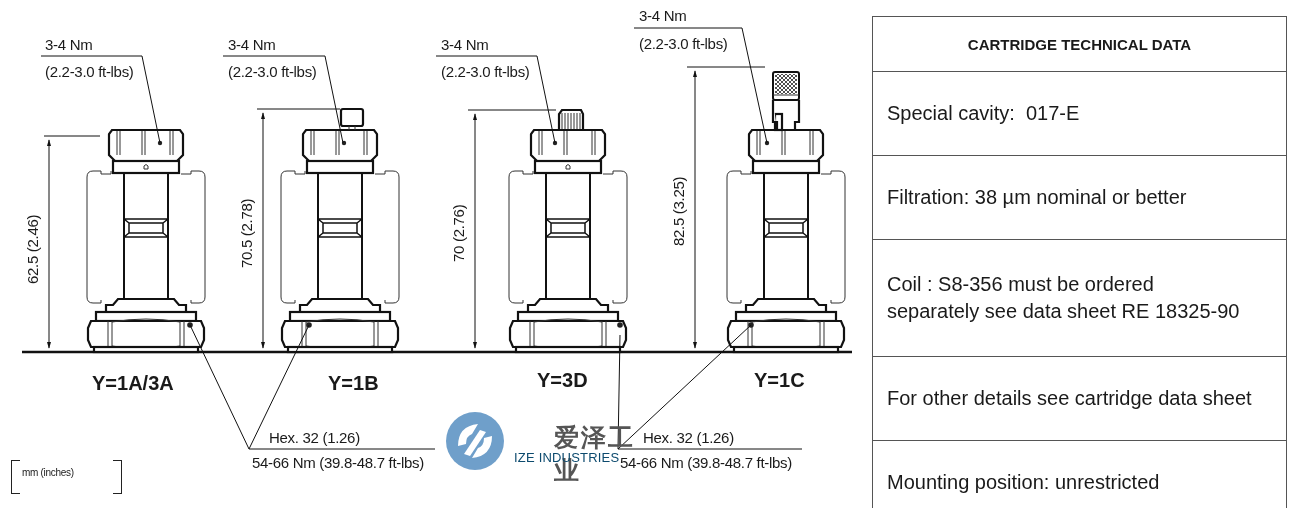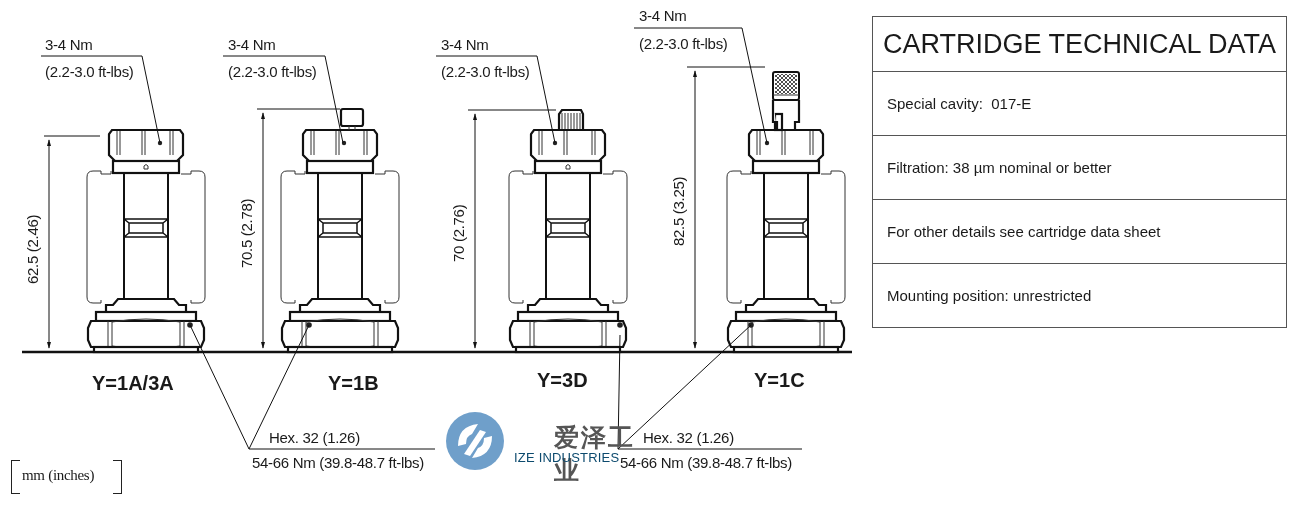--- a/index.html
+++ b/index.html
@@ -10,34 +10,34 @@
   .ylabel { font-family:"Liberation Sans", sans-serif; font-weight:bold; font-size:20px; fill:#1a1a1a; }
   .ln { stroke:#111; fill:none; }
   .thick { stroke:#111; stroke-width:2.2; fill:#fff; }
   .thin { stroke:#333; stroke-width:1; fill:none; }
 
   #units { position:absolute; left:8px; top:458px; width:114px; height:36px; }
   #units .br-l { position:absolute; left:3px; top:2px; width:8px; height:32px;
                  border-left:1.4px solid #222; border-top:1.4px solid #222; border-bottom:1.4px solid #222; }
   #units .br-r { position:absolute; right:0px; top:2px; width:8px; height:32px;
                  border-right:1.4px solid #222; border-top:1.4px solid #222; border-bottom:1.4px solid #222; }
-  #units .txt { position:absolute; left:14px; top:9px; font-size:15px; letter-spacing:-0.3px;font-family:Liberation Serif, serif; }
+  #units .txt { position:absolute; left:14px; top:9px; font-size:10px; letter-spacing:-0.3px; }
 
   #watermark { position:absolute; left:444px; top:410px; width:200px; height:66px; }
   #watermark .logo { position:absolute; left:0; top:0; }
   #watermark .cn { position:absolute; left:70px; top:11px; font-size:25px; color:#555;
                    font-family:"DejaVu Sans", sans-serif; font-weight:bold; letter-spacing:2px;margin-left:40px; }
   #watermark .en { position:absolute; left:70px; top:40px; font-size:13px; color:#0c4a6e; letter-spacing:0.2px; }
 
   #tech-table { position:absolute; left:872px; top:16px; width:413px; border:1.5px solid #555;
                 border-collapse:collapse; }
-  #tech-table .row { border-top:1.5px solid #555; padding:4px 14px; font-size:15px; line-height:27px;
+  #tech-table .row { border-top:1.5px solid #555; padding:14px 14px; font-size:20px; line-height:27px;
                      display:flex; align-items:center; color:#1a1a1a; }
   #tech-table .row:first-child { border-top:none; }
-  #tech-table .title { justify-content:center; font-weight:normal; font-size:27px; height:54px; padding:0; }
+  #tech-table .title { justify-content:center; font-weight:bold; font-size:15px; height:54px; padding:0; }
   #tech-table b { font-weight:normal; }
 </style>
 </head>
 <body>
 
 <svg id="drawing" viewBox="0 0 870 508" xmlns="http://www.w3.org/2000/svg">
   <defs>
     <marker id="arr" viewBox="0 0 10 10" refX="9" refY="5" markerWidth="7" markerHeight="9" orient="auto-start-reverse">
       <path d="M0,2 L10,5 L0,8 z" fill="#111"></path>
     </marker>
@@ -176,15 +176,21 @@
   <span class="cn">爱泽工业</span>
   <span class="en">IZE INDUSTRIES</span>
 </div>
 
 <div id="tech-table">
   <div class="row title">CARTRIDGE TECHNICAL DATA</div>
   <div class="row" style="height:55px;">
     <span>Special cavity:</span>&nbsp;&nbsp;<b>017-E</b>
   </div>
   <div class="row" style="height:55px;">Filtration: 38 µm nominal or better</div>
+  <div class="row" style="height:88px;">
+    <span>
+      <span>Coil : S8-356 </span><b>must be ordered</b><br>
+      <b>separately</b><span> see data sheet RE 18325-90</span>
+    </span>
+  </div>
   <div class="row" style="height:55px;">For other details see cartridge data sheet</div>
   <div class="row" style="height:55px;">Mounting position: unrestricted</div>
 </div>
 
 </body></html>

